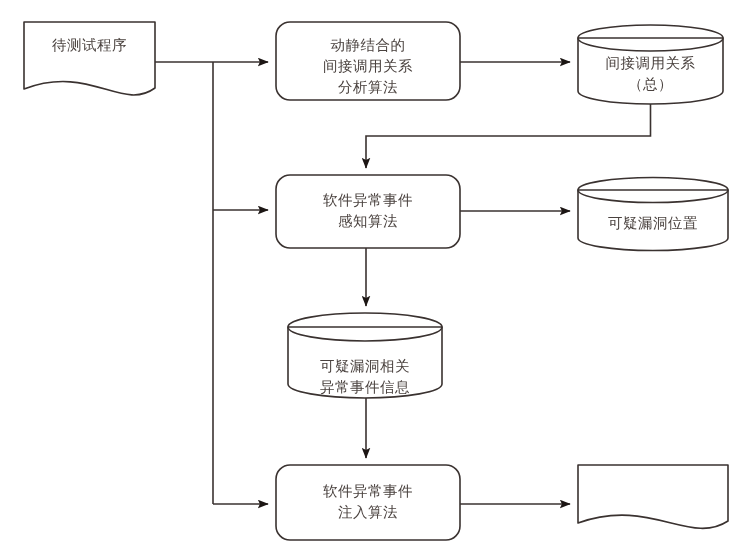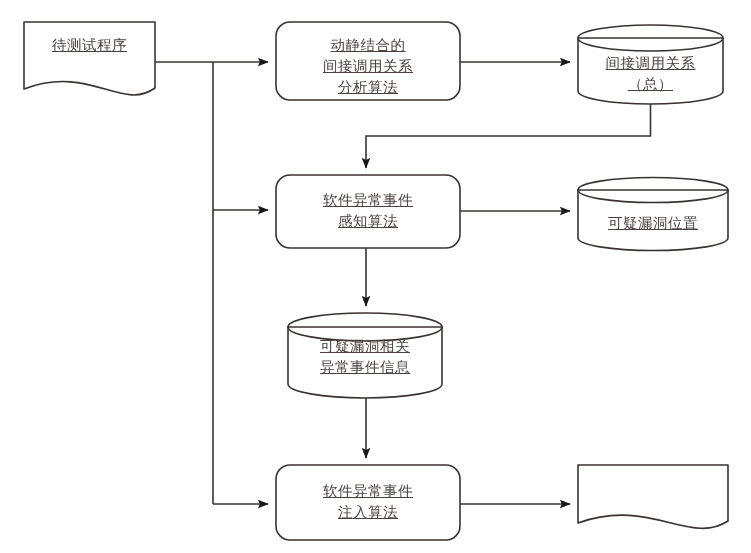--- a/index.html
+++ b/index.html
@@ -43,21 +43,20 @@
   .label {
     position: absolute;
     text-align: center;
     color: #4a423f;
     font-size: 14.5px;
     line-height: 21px;
     letter-spacing: 0.5px;
     white-space: pre-line;
     pointer-events: none;
     font-family: "Liberation Serif", "DejaVu Serif", serif;
-    text-decoration: underline;
   }
 </style>
 </head>
 <body>
 
 <div id="canvas">
 
   <svg id="flow" viewBox="0 0 751 553">
     <defs>
       <marker id="arrow" markerWidth="11" markerHeight="9" refX="10.2" refY="4.5" orient="auto" markerUnits="userSpaceOnUse">
@@ -128,20 +127,20 @@
 分析算法</div>
 
   <div class="label" style="left:578px; top:53px; width:145px;">间接调用关系
 （总）</div>
 
   <div class="label" style="left:276px; top:190px; width:184px;">软件异常事件
 感知算法</div>
 
   <div class="label" style="left:578px; top:213px; width:150px;text-align:center;">可疑漏洞位置</div>
 
-  <div class="label" style="left:288px; top:336px; width:154px;">可疑漏洞相关
+  <div class="label" style="left:288px; top:356px; width:154px;">可疑漏洞相关
 异常事件信息</div>
 
   <div class="label" style="left:276px; top:481px; width:184px;">软件异常事件
 注入算法</div>
 
 
 </div>
 
 </body></html>

